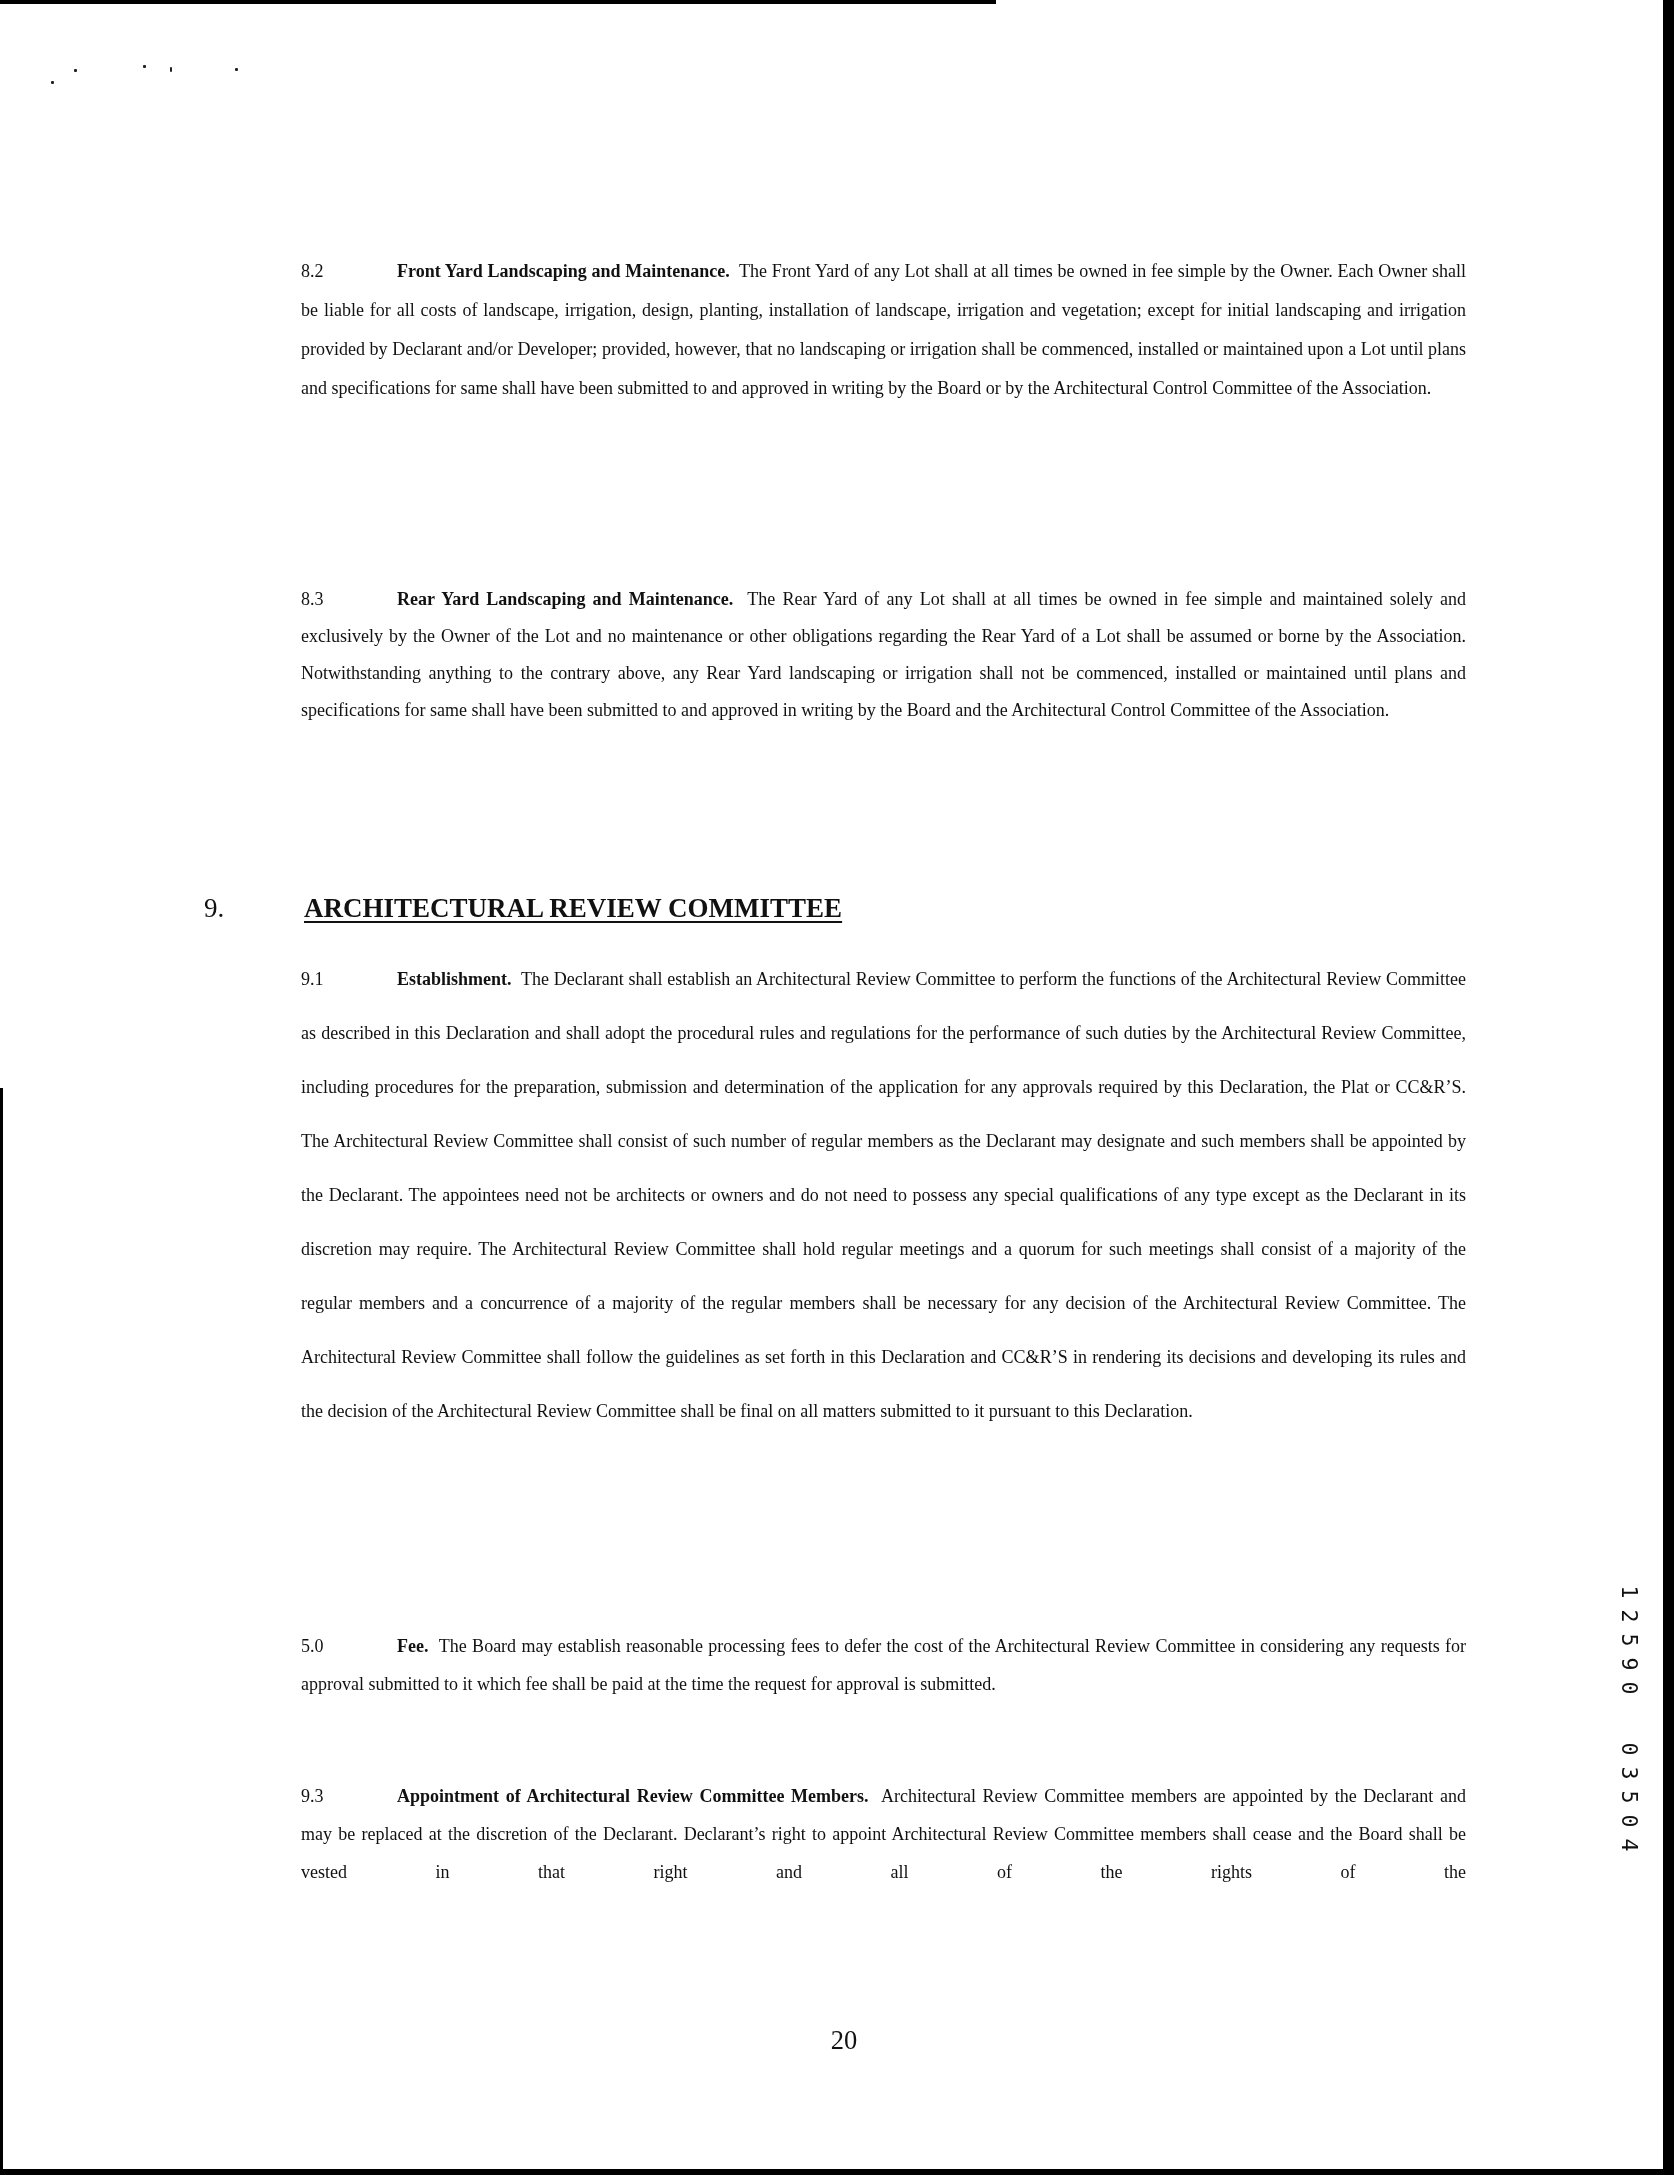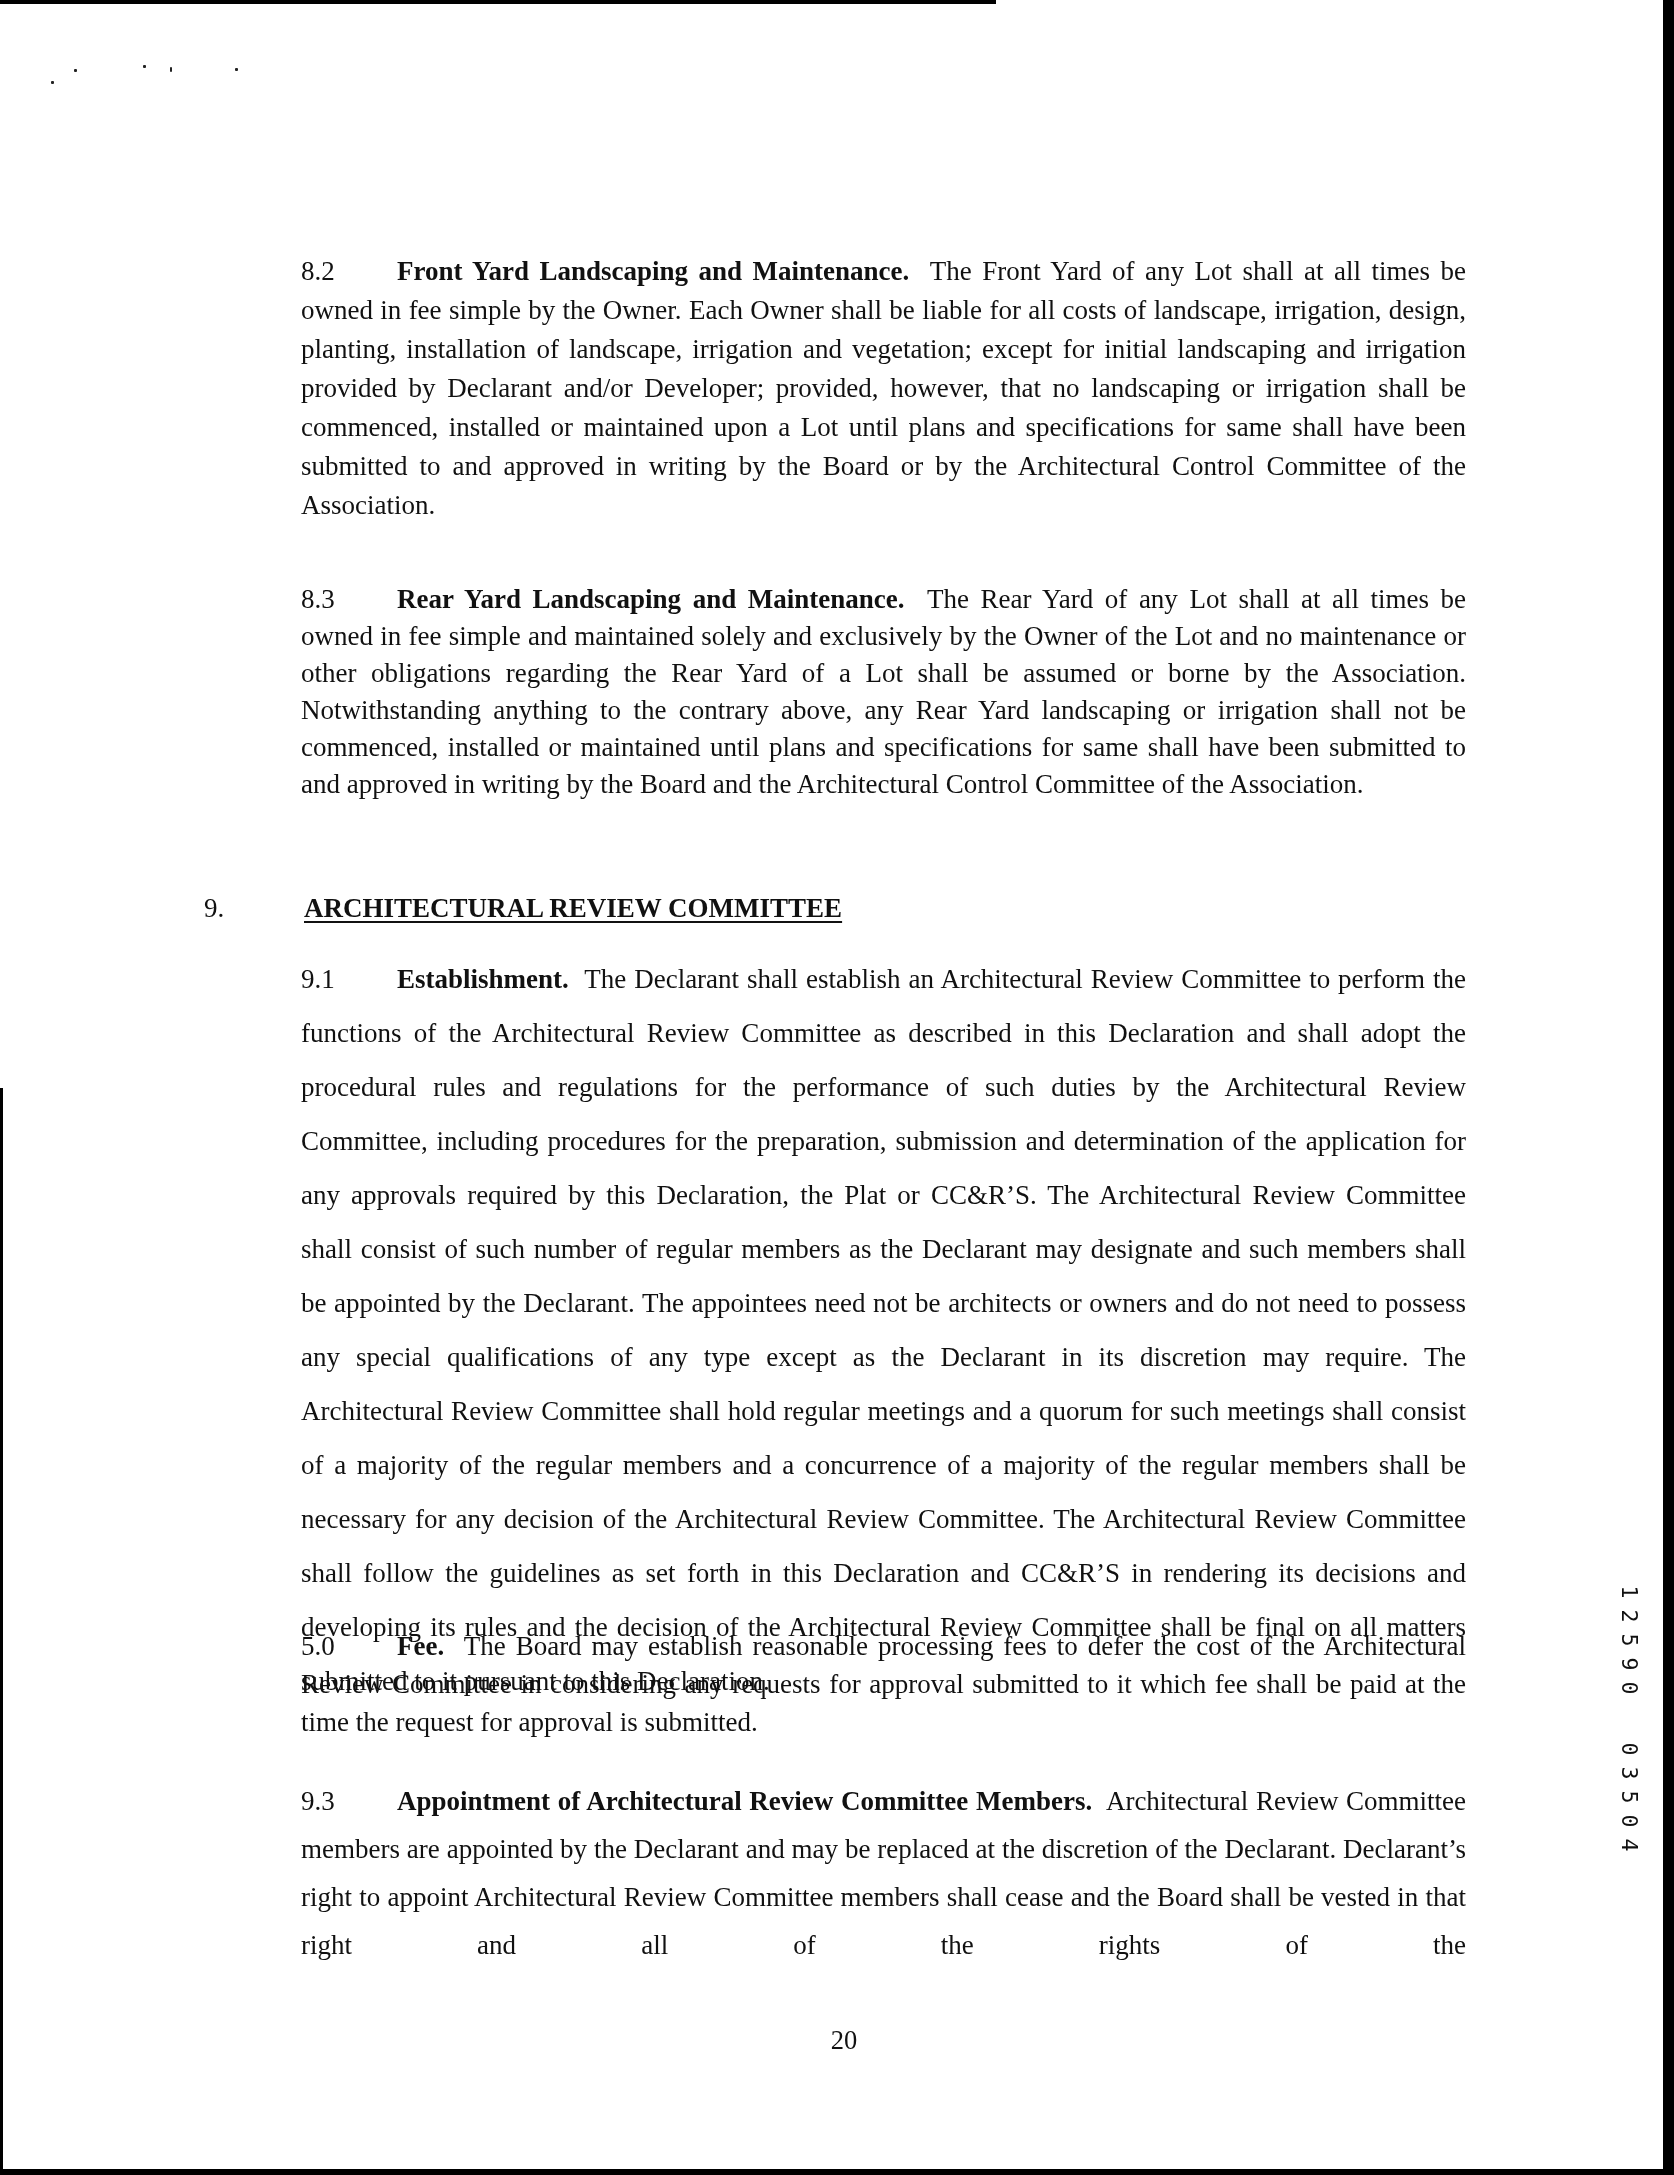--- a/index.html
+++ b/index.html
@@ -1,20 +1,20 @@
 <!DOCTYPE html>
 <html><head>
 <meta charset="utf-8">
 <style>
   html, body { margin:0; padding:0; }
   body { width:1674px; height:2176px; position:relative; background:#ffffff; overflow:hidden;
          font-family:"Liberation Serif", "DejaVu Serif", serif; color:#111; }
   .edge { position:absolute; background:#000; }
   .speck { position:absolute; background:#222; width:2.9px; height:2.9px; border-radius:1px; }
-  .para { position:absolute; left:301px; width:1165px; font-size:27px; line-height:38px;
+  .para { position:absolute; left:301px; width:1165px; font-size:18px; line-height:38px;
           text-align:justify; text-align-last:left; }
   .para .num { display:inline-block; width:96px; }
   .para b { font-weight:bold; }
   .heading { position:absolute; top:890px; font-size:27px; line-height:37px; }
   .heading .hnum { position:absolute; left:204px; white-space:nowrap; }
   .heading .htitle { position:absolute; left:304px; white-space:nowrap; font-weight:bold;
                      text-decoration:underline; text-decoration-thickness:2px; text-underline-offset:3.9px; }
   .page-num { position:absolute; top:2025px; left:0; width:1688px; text-align:center; font-size:26.5px; }
   .stamp { position:absolute; left:1615px; top:1580px; width:27.4px;
            font-family:"DejaVu Sans Mono", "Liberation Mono", monospace; font-size:21.6px; }
@@ -49,21 +49,21 @@
 </div>
 
 <div class="para" style="top:952px;line-height:54px;">
   <span class="num">9.1</span><b>Establishment.</b>&nbsp; <span>The Declarant shall establish an Architectural Review Committee to perform the functions of the Architectural Review Committee as described in this Declaration and shall adopt the procedural rules and regulations for the performance of such duties by the Architectural Review Committee, including procedures for the preparation, submission and determination of the application for any approvals required by this Declaration, the Plat or CC&amp;R’S.  The Architectural Review Committee shall consist of such number of regular members as the Declarant may designate and such members shall be appointed by the Declarant.  The appointees need not be architects or owners and do not need to possess any special qualifications of any type except as the Declarant in its discretion may require.  The Architectural Review Committee shall hold regular meetings and a quorum for such meetings shall consist of a majority of the regular members and a concurrence of a majority of the regular members shall be necessary for any decision of the Architectural Review Committee.  The Architectural Review Committee shall follow the guidelines as set forth in this Declaration and CC&amp;R’S in rendering its decisions and developing its rules and the decision of the Architectural Review Committee shall be final on all matters submitted to it pursuant to this Declaration.</span>
 </div>
 
 <div class="para" style="top:1627px;line-height:38px;">
   <span class="num">5.0</span><b>Fee.</b>&nbsp; <span>The Board may establish reasonable processing fees to defer the cost of the Architectural Review Committee in considering any requests for approval submitted to it which fee shall be paid at the time the request for approval is submitted.</span>
 </div>
 
-<div class="para" style="top:1777px;line-height:48px;text-align-last:justify;">
+<div class="para" style="top:1777px;line-height:38px;text-align-last:justify;">
   <span class="num">9.3</span><b>Appointment of Architectural Review Committee Members.</b>&nbsp; <span>Architectural Review Committee members are appointed by the Declarant and may be replaced at the discretion of the Declarant.  Declarant’s right to appoint Architectural Review Committee members shall cease and the Board shall be vested in that right and all of the rights of the</span>
 </div>
 
 <div class="page-num">20</div>
 
 <div class="stamp">
   <span>1</span>
   <span>2</span>
   <span>5</span>
   <span>9</span>

